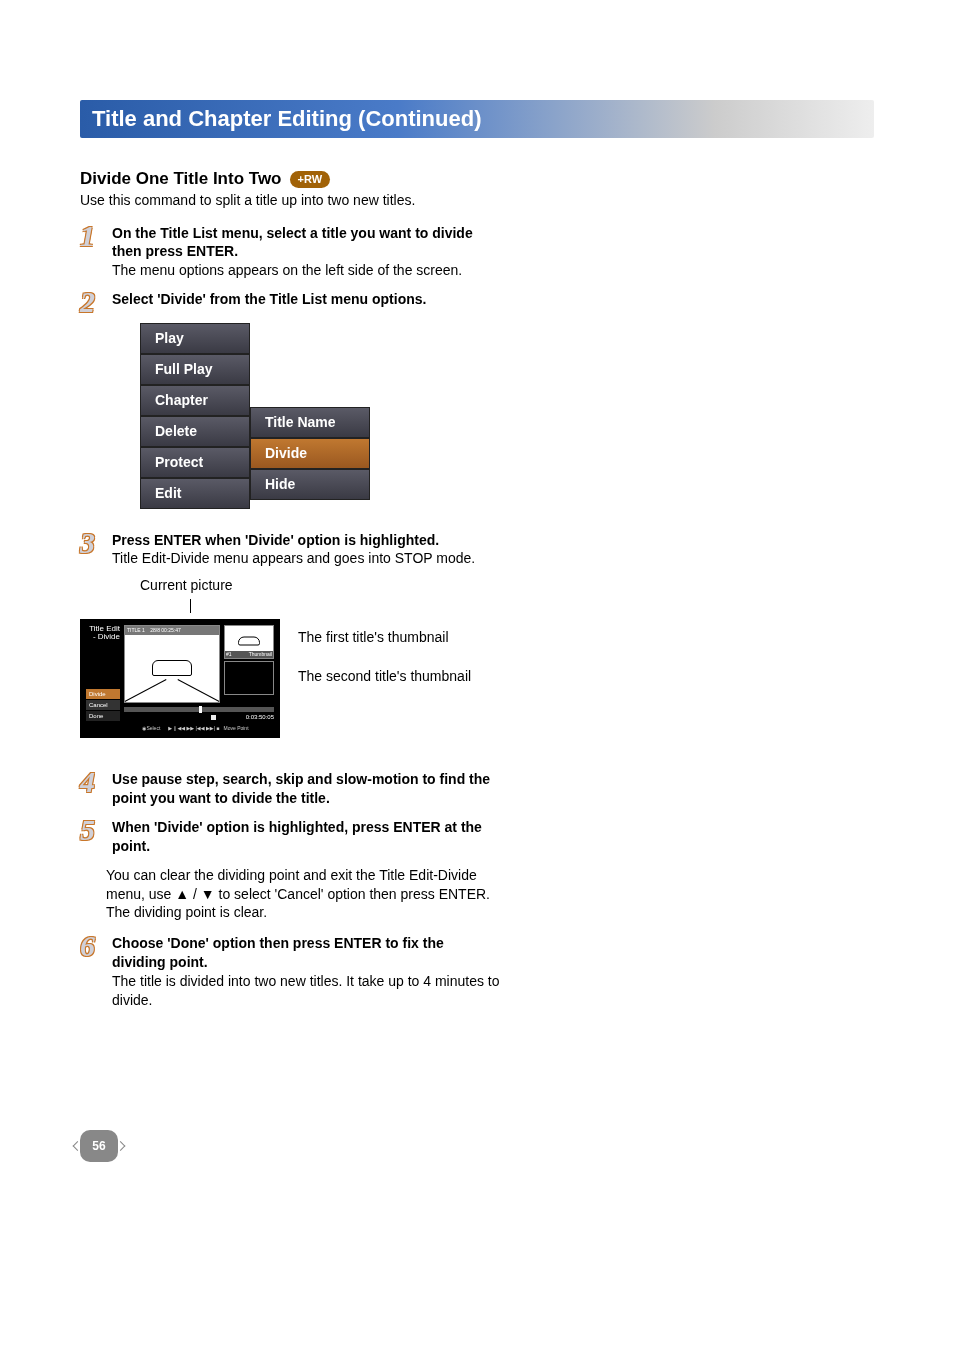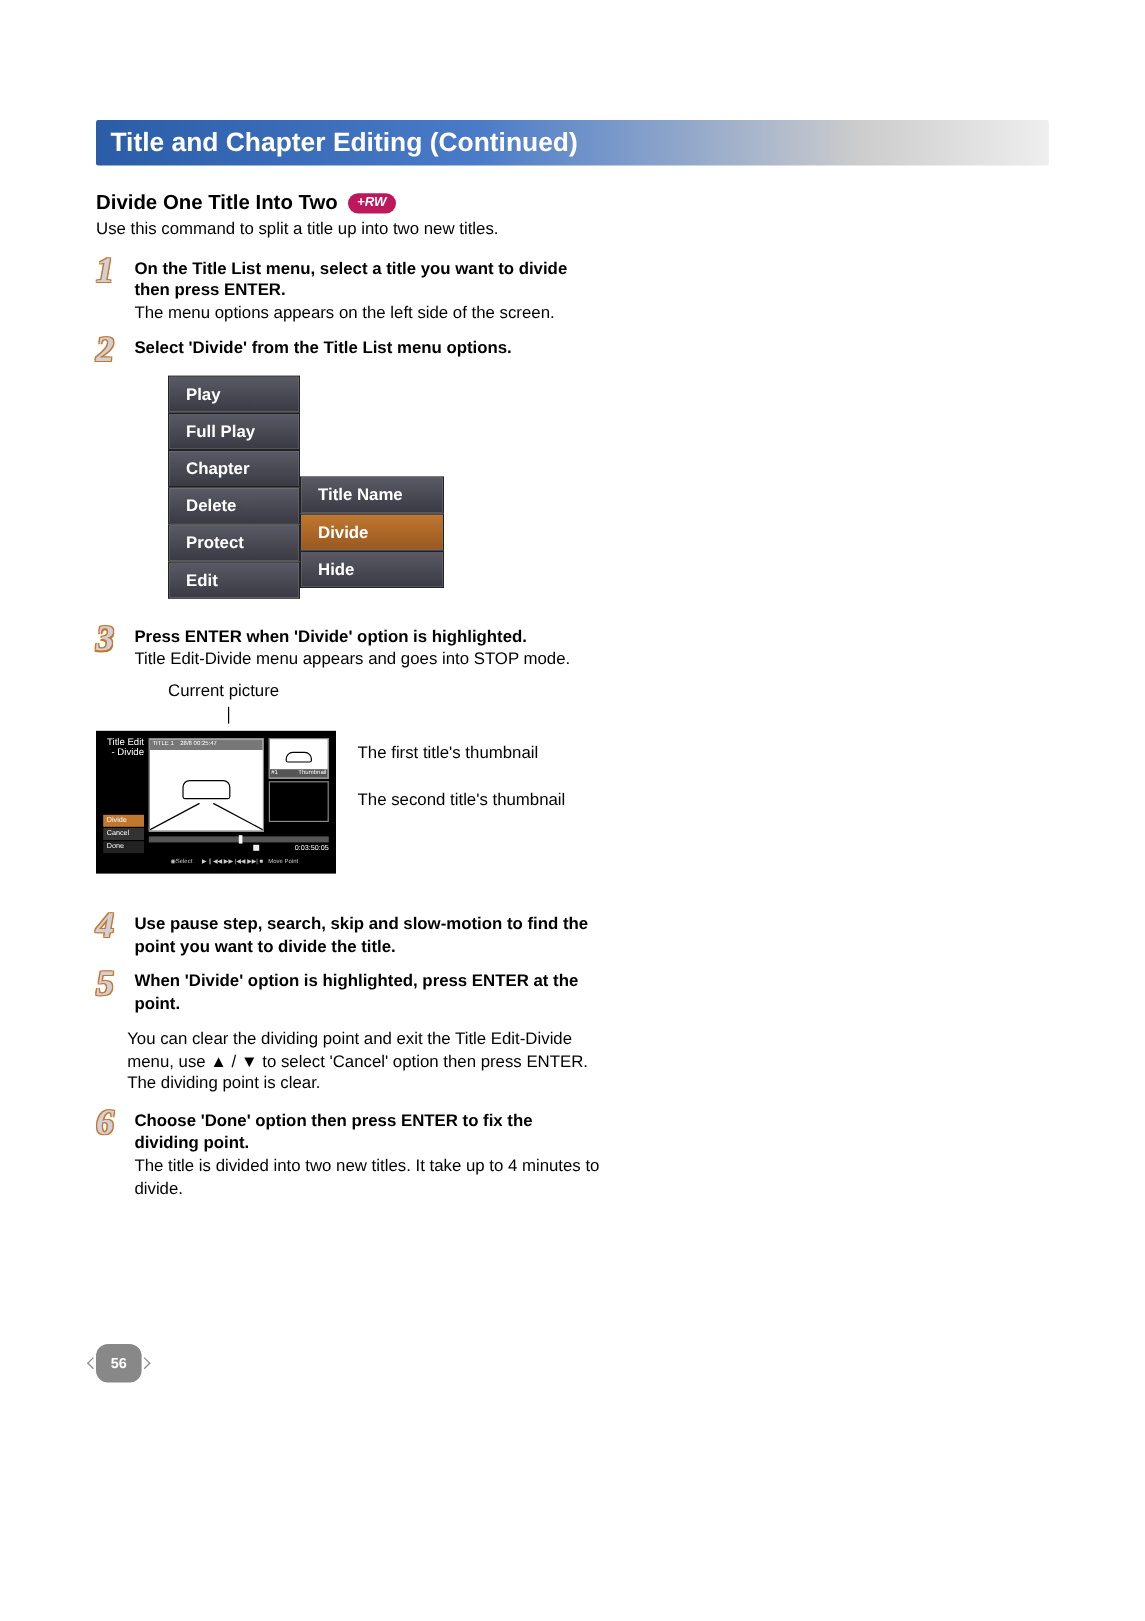--- a/index.html
+++ b/index.html
@@ -9,45 +9,44 @@
     width: 954px;
     margin: 0 auto;
     padding: 100px 80px 60px 80px;
     color: #000;
     font-size: 14px;
     line-height: 1.35;
   }
   .title-bar {
     background: linear-gradient(to right, #2a5ca8 0%, #4a7bc8 40%, #ccc 80%, #eee 100%);
     padding: 4px 12px;
-    margin-bottom: 20px;
+    margin-bottom: 30px;
     border-radius: 2px;
   }
   .title-bar-text {
     font-size: 22px;
     font-weight: bold;
     color: #fff;
   }
   .subtitle-row {
     display: flex;
     align-items: center;
     gap: 8px;
   }
   .subtitle {
     font-size: 17px;
     font-weight: bold;
   }
   .badge {
-    background: #be185d;
+    background: #a16207;
     color: #fff;
     font-size: 11px;
     font-weight: bold;
     border-radius: 10px;
     padding: 1px 8px;
-    font-style: italic;
   }
   .intro { margin-bottom: 12px; }
   .step {
     display: flex;
     align-items: flex-start;
     gap: 6px;
     margin-bottom: 8px;
     max-width: 420px;
   }
   .step-num {

